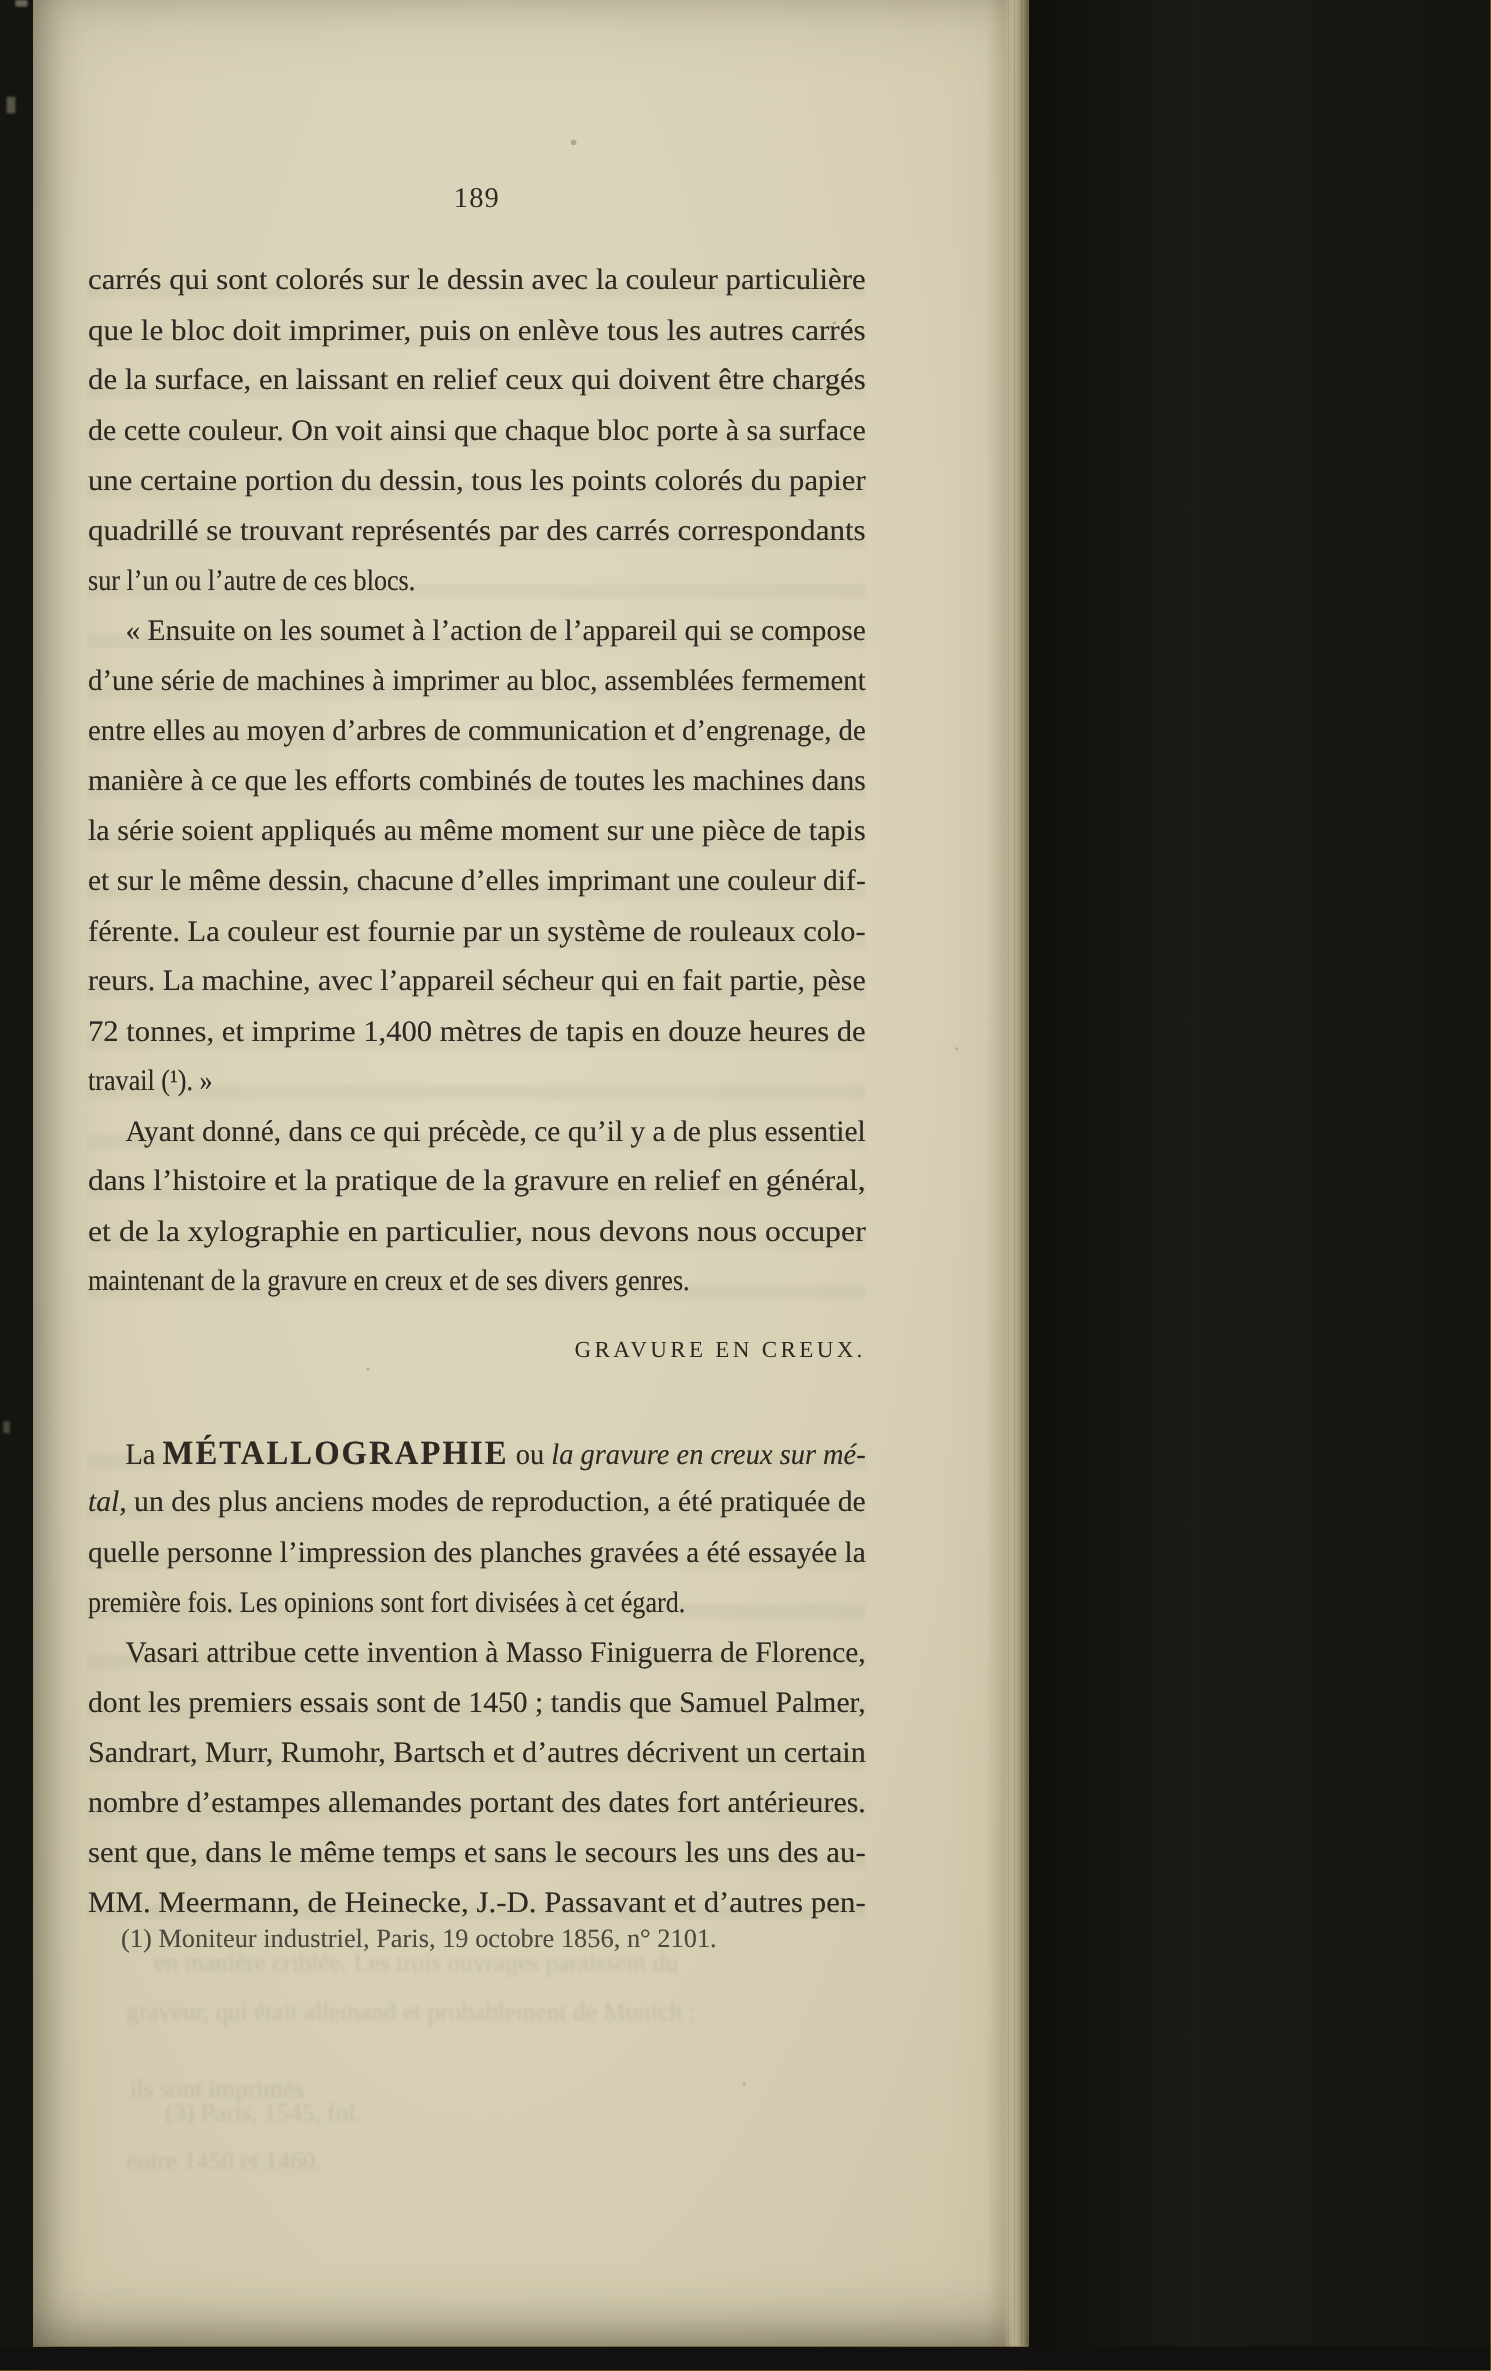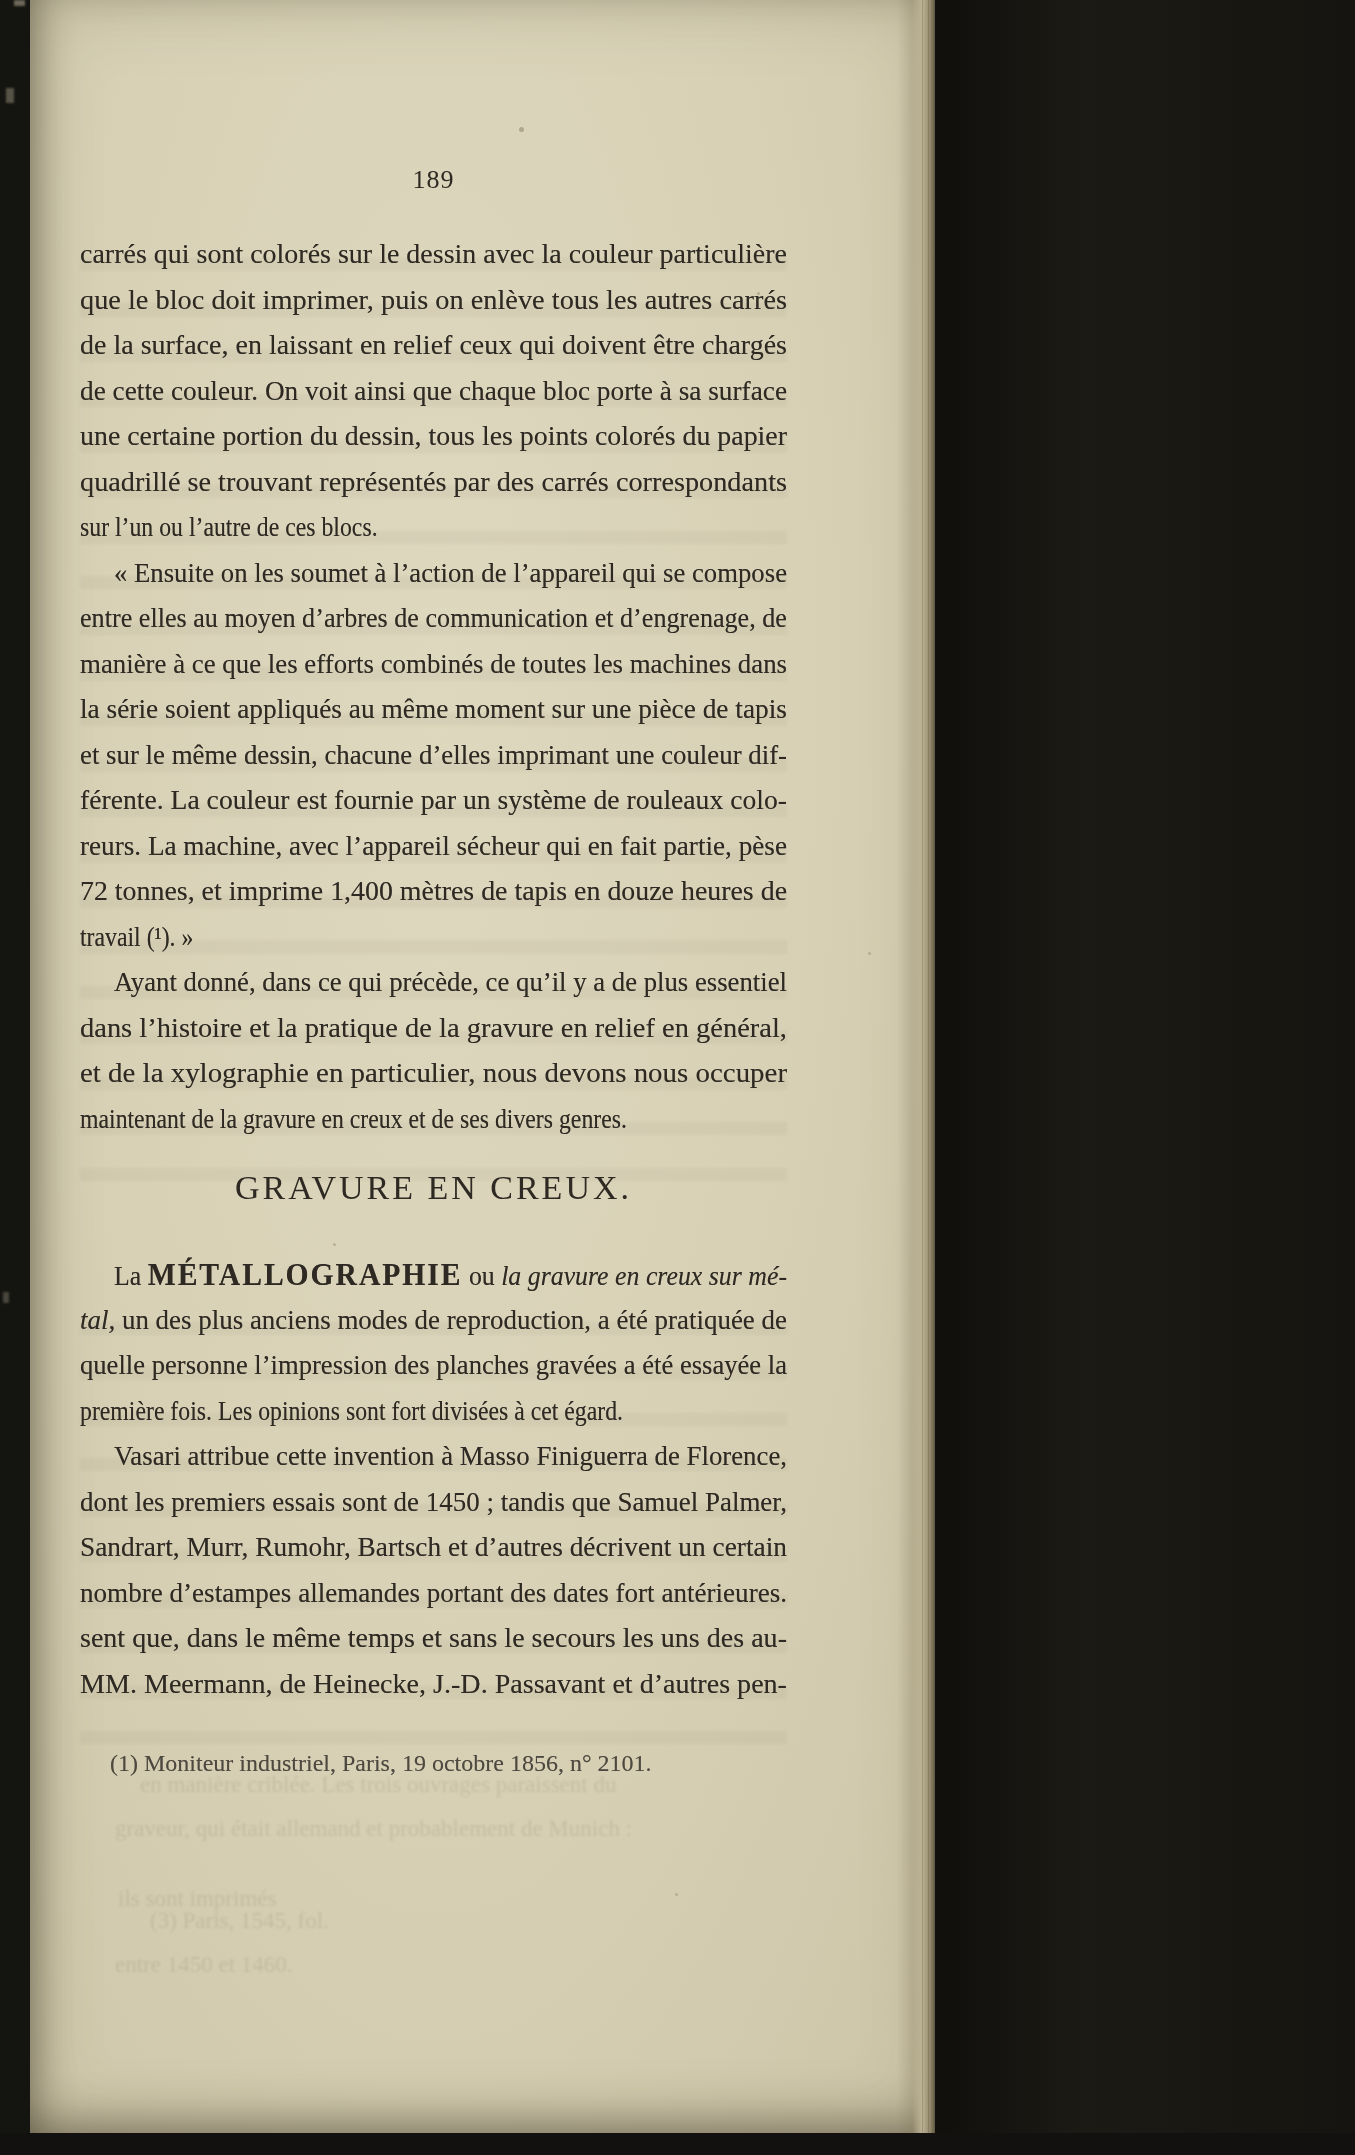--- a/index.html
+++ b/index.html
@@ -41,22 +41,22 @@
   .page-number{position:absolute;left:50px;top:165px;width:707px;text-align:center;
         font-size:26px;letter-spacing:1px;color:#2e2a23;}
   .text-column{position:absolute;left:50px;top:232px;width:707px;color:#2e2a23;}
   .line{height:45.5px;line-height:45.5px;font-size:27px;box-sizing:border-box;width:707px;
         text-shadow:0 0 .5px rgba(46,42,35,.45);}
   .line.ind{padding-left:34px;text-decoration:underline;}
   .fit{display:inline-block;white-space:nowrap;transform-origin:0 50%;}
   .line.last .fit{transform:scaleX(.88);}
   .it{font-style:italic;}
   .term{font-weight:bold;font-size:31px;letter-spacing:2px;}
-  .section-heading{height:110px;padding-top:27px;box-sizing:border-box;text-align:center;
-        font-size:34px;letter-spacing:3px;}
+  .section-heading{height:110px;padding-top:27px;box-sizing:border-box;text-align:right;
+        font-size:21px;letter-spacing:3px;}
   .footnote{position:absolute;left:50px;top:1750px;padding-left:30px;font-size:24px;
         color:#46423a;opacity:.95;text-shadow:0 0 .5px rgba(70,66,58,.4);}
 </style>
 </head>
 <body>
 
 <div class="scan">
   <div class="left-strip"></div>
   <div class="right-black"></div>
   <div class="bottom-strip"></div>
@@ -79,20 +79,21 @@
         <div class="line"><span class="fit" style="transform: scaleX(1.0494);">que le bloc doit imprimer, puis on enlève tous les autres carrés</span></div>
         <div class="line"><span class="fit" style="transform: scaleX(1.0371);">de la surface, en laissant en relief ceux qui doivent être chargés</span></div>
         <div class="line"><span class="fit" style="transform: scaleX(1.0108);">de cette couleur.  On voit ainsi que chaque bloc porte à sa surface</span></div>
         <div class="line"><span class="fit" style="transform: scaleX(1.0327);">une certaine portion du dessin, tous les points colorés du papier</span></div>
         <div class="line"><span class="fit" style="transform: scaleX(1.0467);">quadrillé se trouvant représentés par des carrés correspondants</span></div>
         <div class="line last"><span class="fit">sur l’un ou l’autre de ces blocs.</span></div>
       </div>
 
       <div>
         <div class="line ind"><span class="fit" style="transform: scaleX(0.9896);">« Ensuite on les soumet à l’action de l’appareil qui se compose</span></div>
+        <div class="line"><span class="fit" style="transform: scaleX(0.9682);">d’une série de machines à imprimer au bloc, assemblées fermement</span></div>
         <div class="line"><span class="fit" style="transform: scaleX(0.9682);">entre elles au moyen d’arbres de communication et d’engrenage, de</span></div>
         <div class="line"><span class="fit" style="transform: scaleX(0.9944);">manière à ce que les efforts combinés de toutes les machines dans</span></div>
         <div class="line"><span class="fit" style="transform: scaleX(1.0128);">la série soient appliqués au même moment sur une pièce de tapis</span></div>
         <div class="line"><span class="fit" style="transform: scaleX(0.9937);">et sur le même dessin, chacune d’elles imprimant une couleur dif-</span></div>
         <div class="line"><span class="fit" style="transform: scaleX(1.0239);">férente.  La couleur est fournie par un système de rouleaux colo-</span></div>
         <div class="line"><span class="fit" style="transform: scaleX(1.0065);">reurs.  La machine, avec l’appareil sécheur qui en fait partie, pèse</span></div>
         <div class="line"><span class="fit" style="transform: scaleX(1.0328);">72 tonnes, et imprime 1,400 mètres de tapis en douze heures de</span></div>
         <div class="line last"><span class="fit">travail (¹). »</span></div>
       </div>
 

